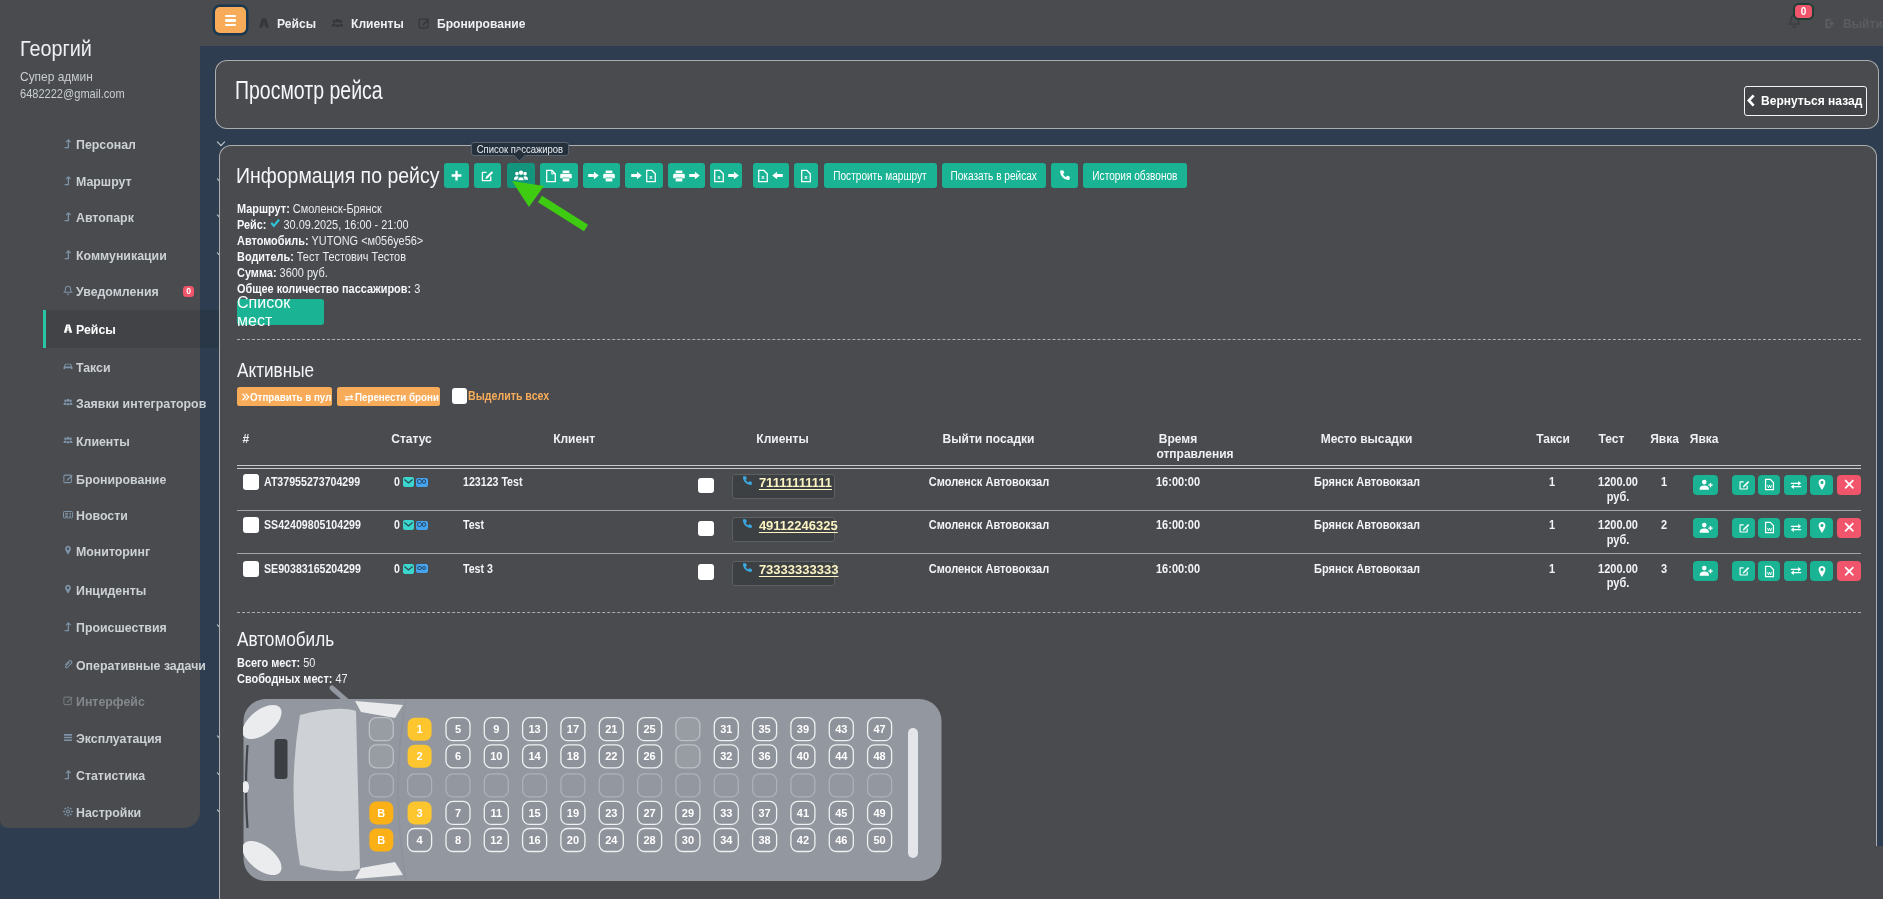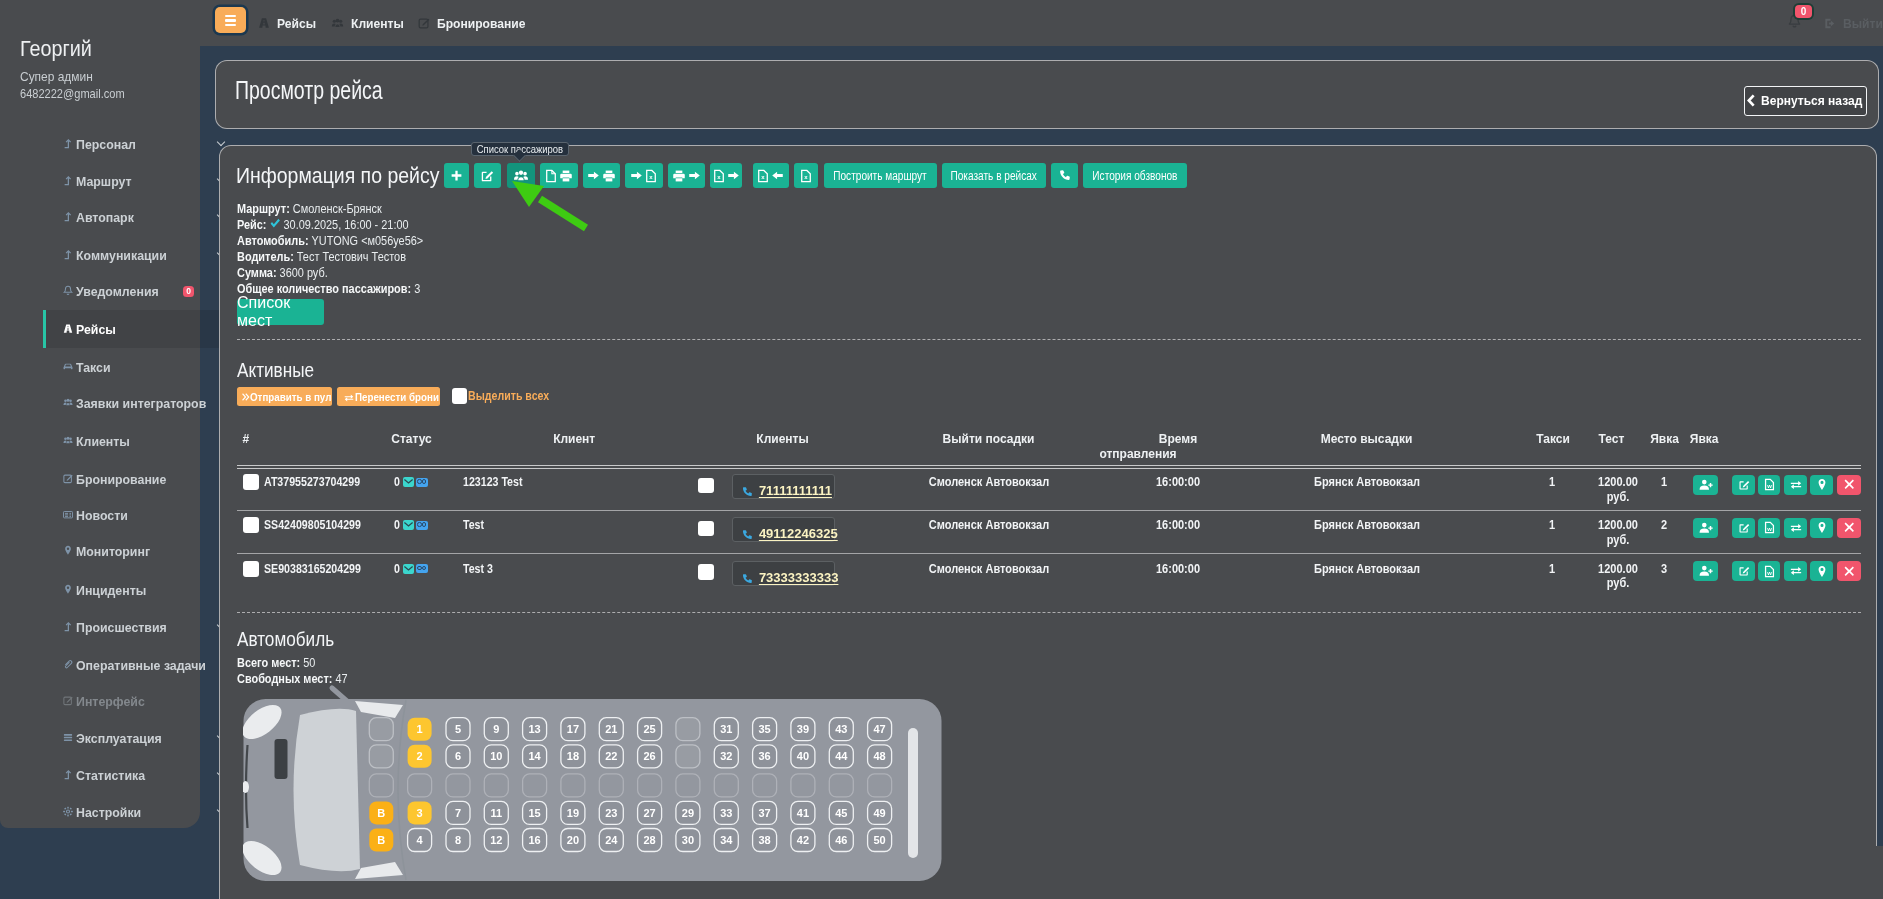--- a/index.html
+++ b/index.html
@@ -51,21 +51,21 @@
   .obtn { position:absolute; height:19px; background:#f8ac59; border-radius:2.5px; color:#fff; font-size:11.5px; font-weight:700; white-space:nowrap; }
   .obtn svg { position:absolute; left:5px; top:5.5px; }
   .obtn span { position:absolute; left:13px; top:50%; transform:translateY(-50%) scaleX(0.85); transform-origin:0 50%; }
   .cb { position:absolute; background:#fff; border-radius:3px; }
   
   .th { position:absolute; font-size:12px; font-weight:700; color:#eef1f3; transform:translateX(-50%); white-space:nowrap; }
   .tline { position:absolute; left:17px; width:1624px; border-top:1px solid rgba(255,255,255,0.7); }
   .rline { position:absolute; left:17px; width:1624px; border-top:1px solid rgba(255,255,255,0.5); }
   .td { position:absolute; font-size:12.5px; font-weight:700; color:#f2f4f6; white-space:nowrap; transform:scaleX(0.85); transform-origin:0 50%; }
   .tdc { transform:translateX(-50%) scaleX(0.88) !important; transform-origin:50% 50%; }
-  .phbtn { position:absolute; width:103px; height:25px; background:#3d4043; border:1px solid #5c6063; border-radius:3px; display:flex; align-items:flex-end; padding-left:8px; gap:6px; }
+  .phbtn { position:absolute; width:103px; height:25px; background:#3d4043; border:1px solid #5c6063; border-radius:3px; display:flex; align-items:flex-start; padding-left:8px; gap:6px; }
   .phbtn svg { flex-shrink:0; }
   .phbtn span { color:#fbf3c2; font-size:13px; font-weight:700; text-decoration:underline; text-underline-offset:2px; }
   .rbtn { position:absolute; height:20px; background:#1ab394; border-radius:4px; display:flex; align-items:center; justify-content:center; }
   .rbtn.red { background:#f1556c; }
   
   #tooltip { position:absolute; left:471px; top:142px; width:98px; height:14px; background:#25303d; border:1px solid #5a646e; border-radius:3px; color:#e8ecef; font-size:10.5px; display:flex; align-items:center; justify-content:center; z-index:40; white-space:nowrap; }
   #tooltip:after { content:""; position:absolute; left:43px; bottom:-5px; width:8px; height:8px; background:#25303d; border-right:1px solid #5a646e; border-bottom:1px solid #5a646e; transform:rotate(45deg); }
   #patch { left:1875px; top:846px; width:8px; height:53px; background:#494b4e; }
 </style>
 </head>
@@ -449,21 +449,21 @@
       <span style="left:18px">Перенести брони</span>
     </div>
 <div class="cb" style="left:231.5px;top:242.0px;width:15.5px;height:15.5px"></div>
 <div style="position:absolute;left:248.0px;top:242.5px;font-size:12.5px;font-weight:700;color:#f8ac59;transform:scaleX(0.85);transform-origin:0 50%">Выделить всех</div>
 <div class="th" style="left:25.8px;top:285.5px">#</div>
 <div class="th" style="left:191.5px;top:285.5px">Статус</div>
 <div class="th" style="left:354.2px;top:285.5px">Клиент</div>
 <div class="th" style="left:562.5px;top:285.5px">Клиенты</div>
 <div class="th" style="left:768.5px;top:285.5px">Выйти посадки</div>
 <div class="th" style="left:958.0px;top:285.5px">Время</div>
-<div class="th" style="left:918px;top:300.5px">отправления</div>
+<div class="th" style="left:975px;top:300.5px">отправления</div>
 <div class="th" style="left:1146.5px;top:285.5px">Место высадки</div>
 <div class="th" style="left:1333.1px;top:285.5px">Такси</div>
 <div class="th" style="left:1391.5px;top:285.5px">Тест</div>
 <div class="th" style="left:1444.5px;top:285.5px">Явка</div>
 <div class="th" style="left:1484.1px;top:285.5px">Явка</div>
 <div class="tline" style="top:319.0px"></div>
 <div class="tline" style="top:322.0px"></div>
 <div class="rline" style="top:364.0px"></div>
 <div class="rline" style="top:406.5px"></div>
 <div class="cb" style="left:23.0px;top:328.0px;width:16px;height:16px"></div>

